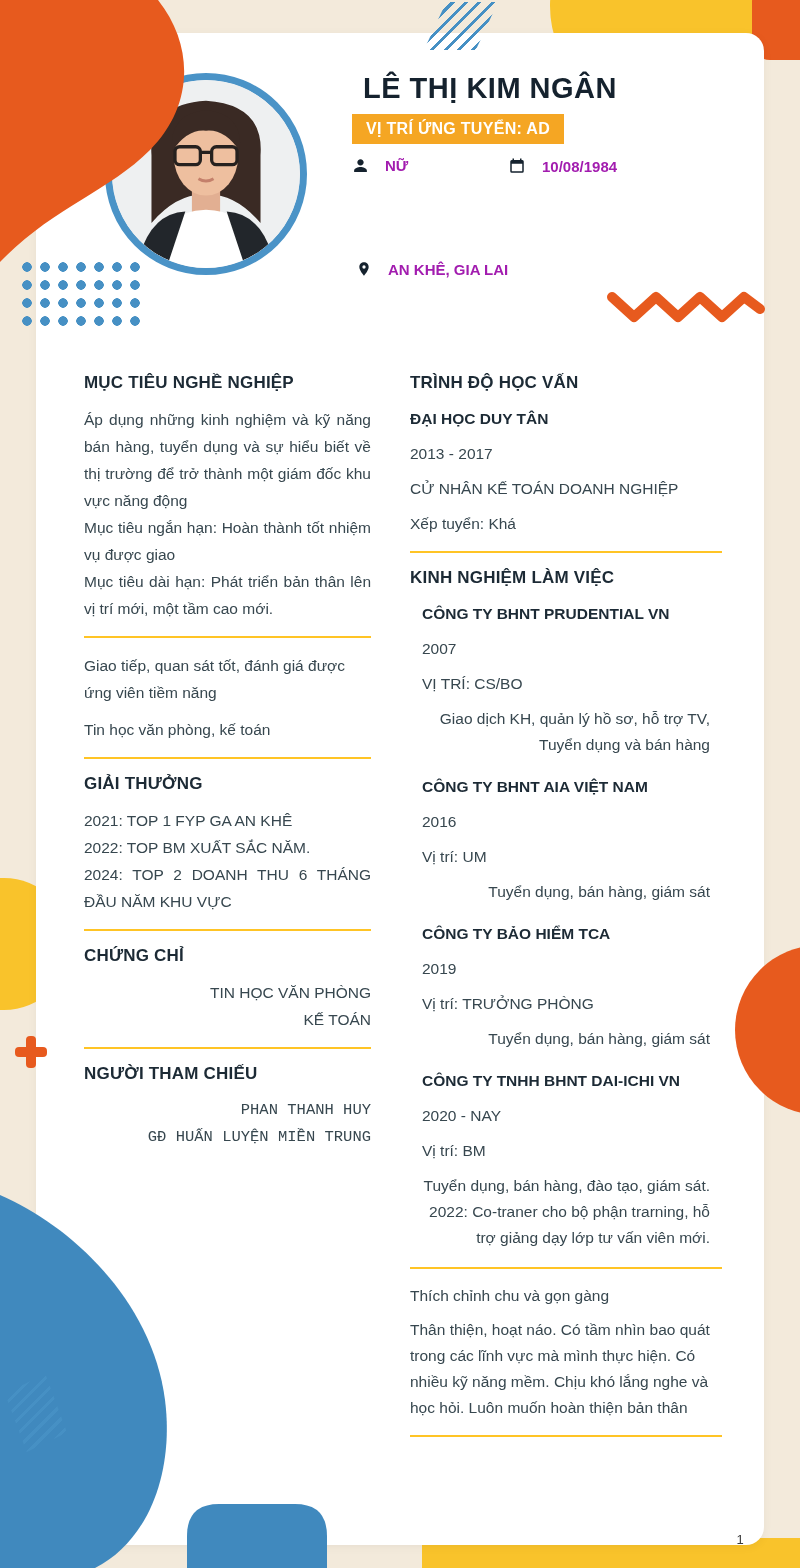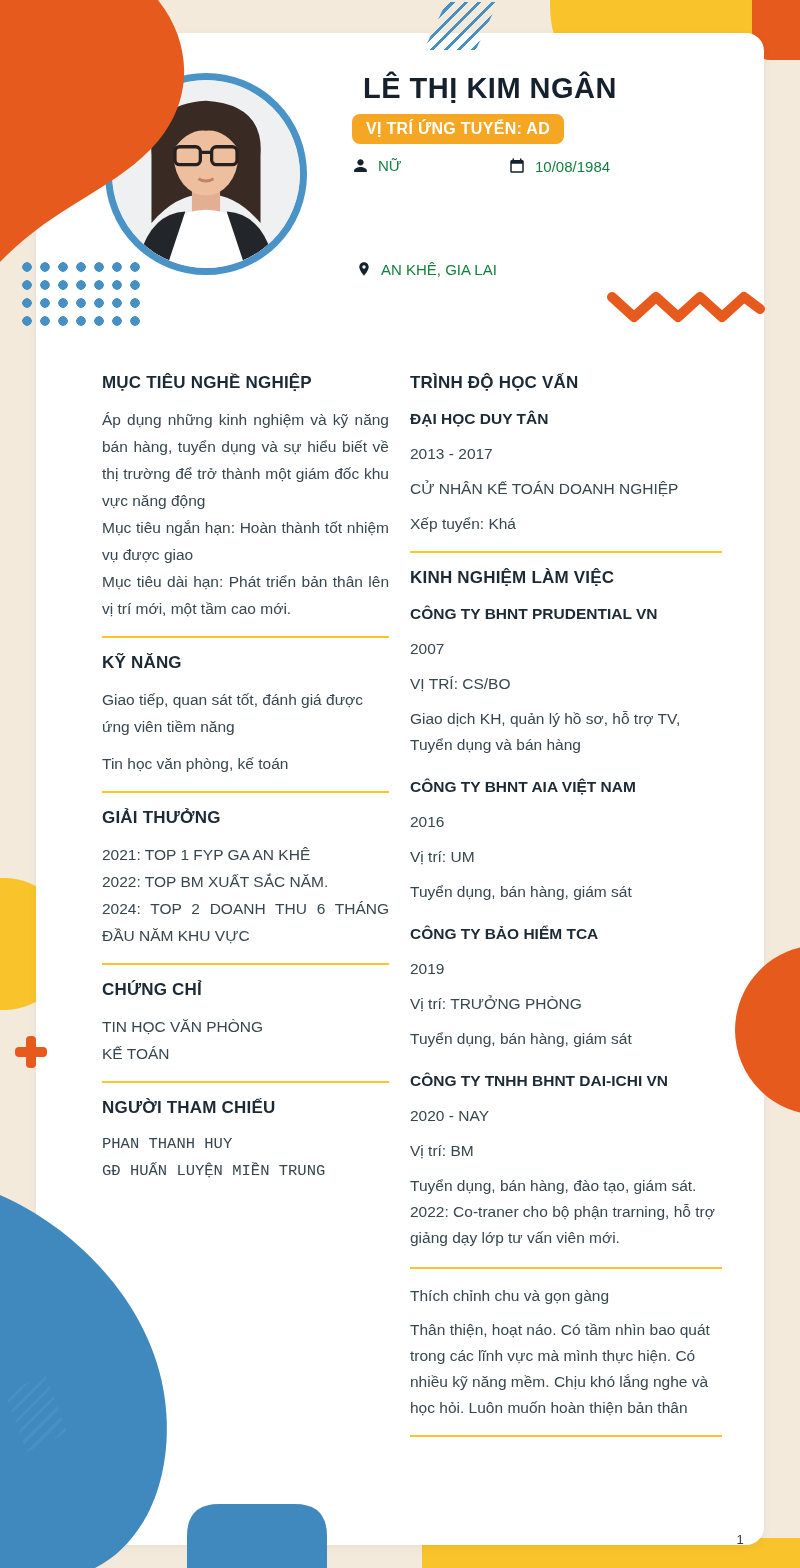--- a/index.html
+++ b/index.html
@@ -56,50 +56,50 @@
   .photo-frame svg { display: block; width: 100%; height: 100%; }
   .name {
     position: absolute; left: 327px; top: 39px;
     font-size: 29px; font-weight: bold; color: #15222E; letter-spacing: 0.5px;
     margin: 0;
   }
   .badge {
     position: absolute; left: 316px; top: 81px;
     background: #F5A623; color: #ffffff;
     font-size: 16px; font-weight: bold; letter-spacing: 0.3px;
-    padding: 6px 14px; border-radius: 8px;
+    padding: 6px 14px; border-radius: 0;
   }
   .info-item {
-    position: absolute; display: flex; align-items: center; gap: 9px;
-    font-size: 15px; font-weight: 400; color: #15803d;
+    position: absolute; display: flex; align-items: center; gap: 16px;
+    font-size: 15px; font-weight: 700; color: #a21caf;
   }
   .info-gender   { left: 316px; top: 124px; }
   .info-dob      { left: 472px; top: 124px; }
   .info-location { left: 320px; top: 226px; text-align: right; }
   .info-item svg { flex: 0 0 auto; }
 
   
   .col { position: absolute; top: 339px; }
-  .col-left  { left: 66px;  width: 287px; }
+  .col-left  { left: 48px;  width: 287px; }
   .col-right { left: 374px; width: 312px; }
 
   .sec-title {
     font-size: 17px; font-weight: bold; color: #1C2A35;
     letter-spacing: 0.2px; margin: 0 0 12px 0; line-height: 22px;
   }
   .body { font-size: 15.5px; line-height: 26px; color: #37474F; margin: 0 0 10px 0; }
   .body.tall { line-height: 27px; }
-  .preline { white-space: pre-line; }
+  .preline { white-space: pre-line; text-align: right; }
   .just { text-align: justify; }
   .bold-line { font-weight: bold; color: #1C2A35; }
   .sep { height: 2px; background: #FFC425; border: none; margin: 14px 0; }
   .col .last-p { margin-bottom: 6px; font-family: Liberation Mono, monospace; }
 
   .edu-line { margin: 0 0 9px 0; }
-  .job { margin: 0; }
+  .job { margin: 12px; }
   .job p { margin: 0 0 9px 0; }
   .job .job-desc { margin-bottom: 16px; }
   .about p { margin: 0 0 8px 0; }
 </style>
 </head>
 <body>
 
 <div class="page">
 
   <svg class="decor-bg" width="800" height="1568" viewBox="0 0 800 1568">
@@ -164,21 +164,20 @@
 
       <section>
         <h2 class="sec-title">MỤC TIÊU NGHỀ NGHIỆP</h2>
         <p class="body tall preline just">Áp dụng những kinh nghiệm và kỹ năng bán hàng, tuyển dụng và sự hiểu biết về thị trường để trở thành một giám đốc khu vực năng động
 Mục tiêu ngắn hạn: Hoàn thành tốt nhiệm vụ được giao
 Mục tiêu dài hạn: Phát triển bản thân lên vị trí mới, một tầm cao mới.</p>
         <div class="sep"></div>
       </section>
 
       <section>
-        <h2 class="sec-title">KỸ NĂNG</h2>
         <p class="body tall">Giao tiếp, quan sát tốt, đánh giá được ứng viên tiềm năng</p>
         <p class="body tall">Tin học văn phòng, kế toán</p>
         <div class="sep"></div>
       </section>
 
       <section>
         <h2 class="sec-title">GIẢI THƯỞNG</h2>
         <p class="body tall preline just">2021: TOP 1 FYP GA AN KHÊ
 2022: TOP BM XUẤT SẮC NĂM.
 2024: TOP 2 DOANH THU 6 THÁNG ĐẦU NĂM KHU VỰC</p>

